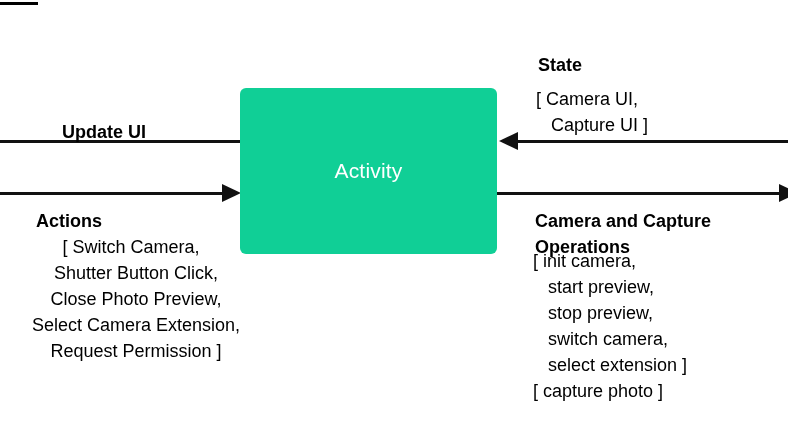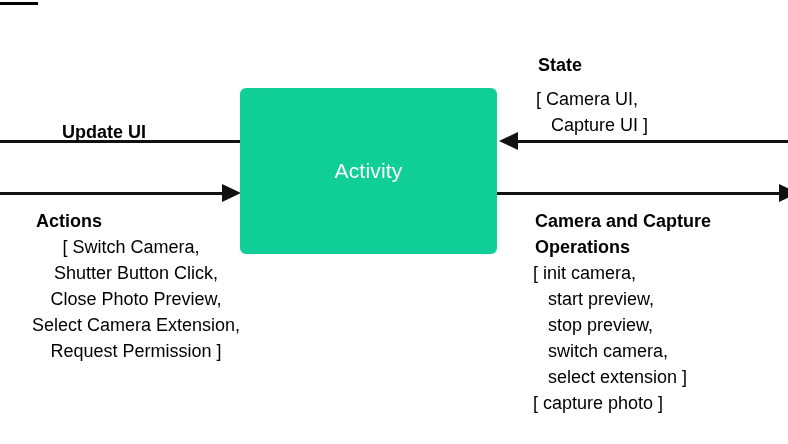--- a/index.html
+++ b/index.html
@@ -97,21 +97,21 @@
   }
 
   .lbl-update-ui { left: 62px;  top: 110px; margin-top: 9px; }
   .lbl-state-hd  { left: 538px; top: 52px;  }
   .lbl-state-bd  { left: 536px; top: 86px;  }
 
   .lbl-actions-hd { left: 36px; top: 208px; }
   .lbl-actions-bd { left: 22px; top: 234px; text-align: center; }
 
   .lbl-ops-hd { left: 535px; top: 208px; }
-  .lbl-ops-bd { left: 533px; top: 260px; }
+  .lbl-ops-bd { left: 533px; top: 248px; }
 </style>
 </head>
 <body>
 
 <div id="canvas">
 
   <div class="corner-mark"></div>
 
   <div class="line line-update-ui"></div>
   <div class="line line-actions"></div>

